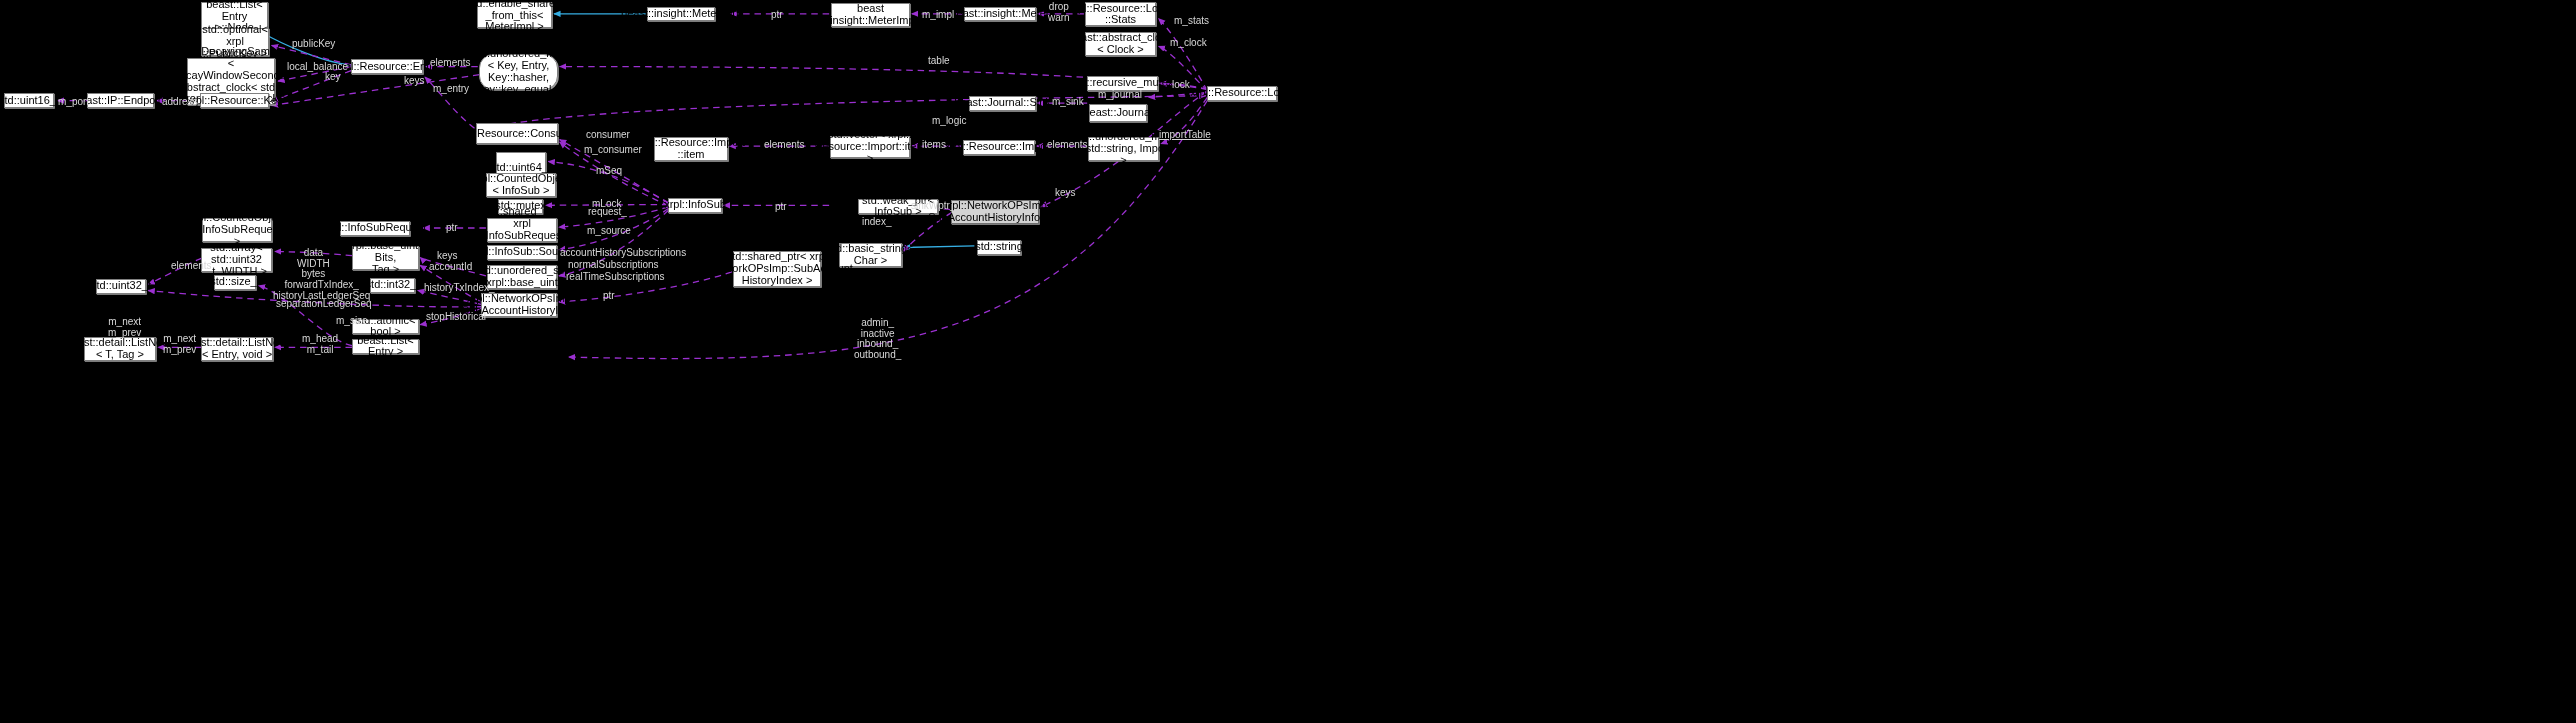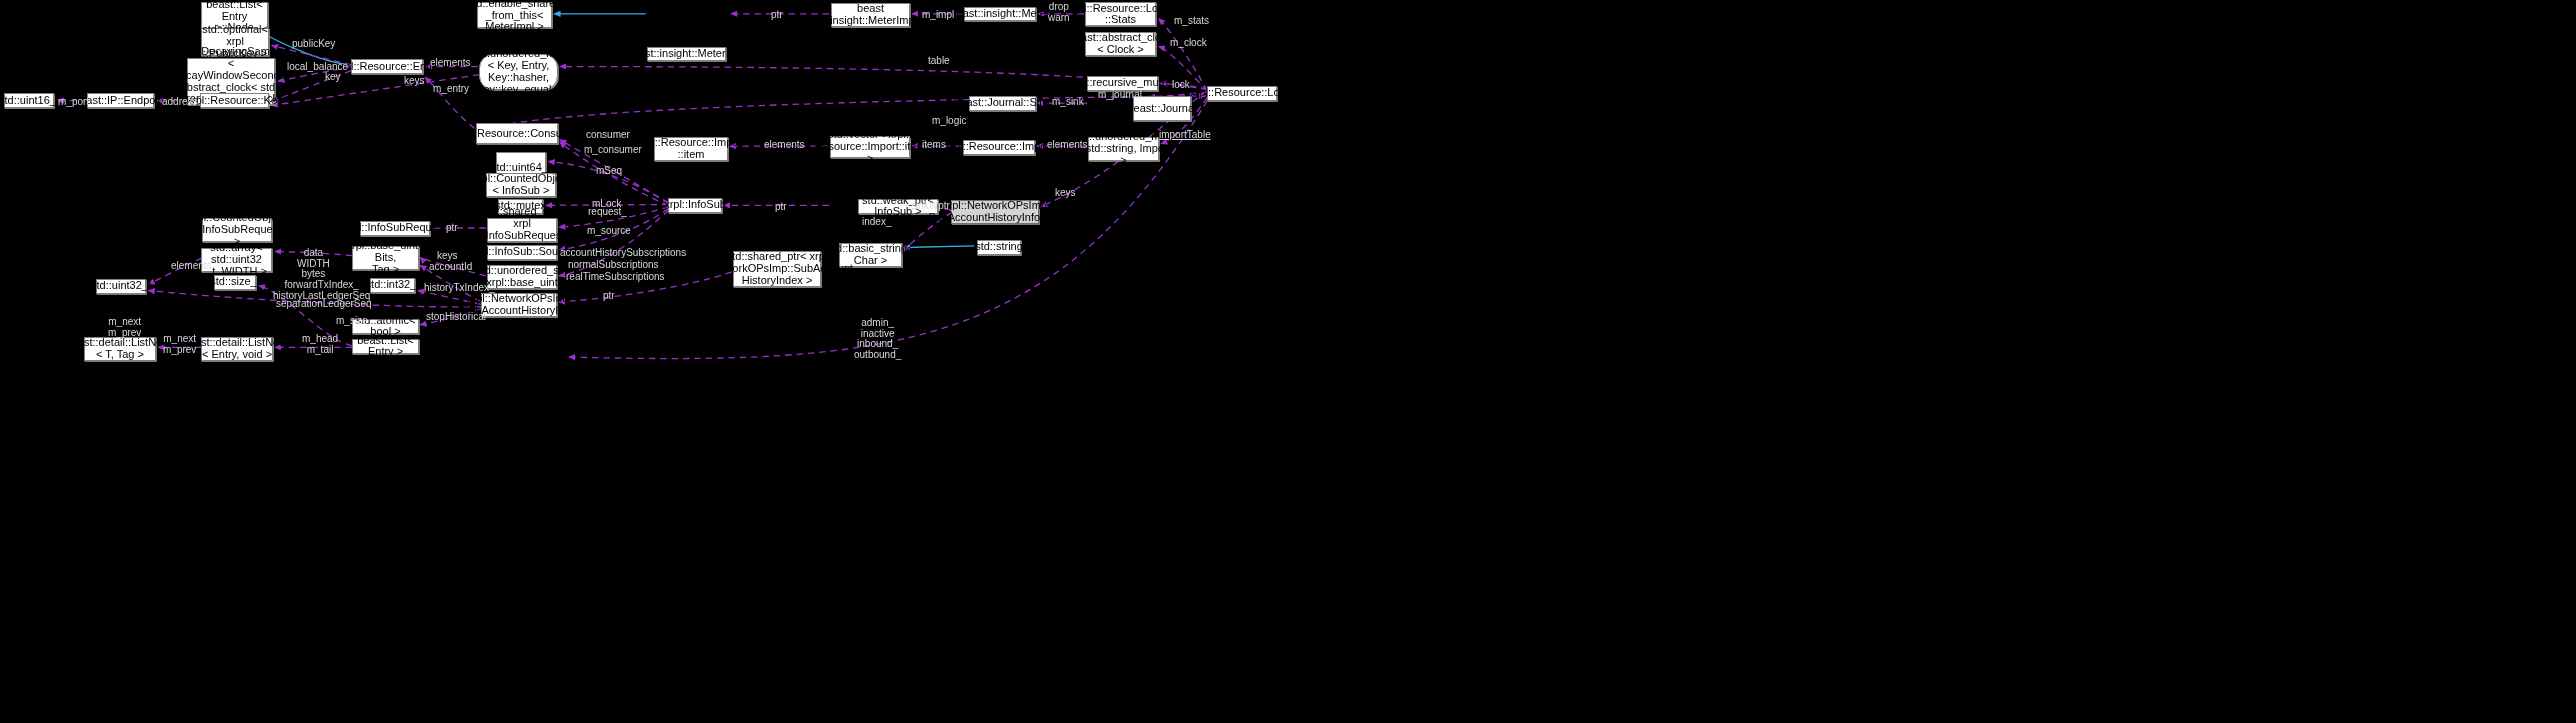--- a/index.html
+++ b/index.html
@@ -94,31 +94,31 @@
 chrono::steady_clock &gt; &gt;</div>
     <div class="node" style="left: 4px; top: 93px; width: 50px; height: 15.4px;">std::uint16_t</div>
     <div class="node" style="left: 87px; top: 93px; width: 67px; height: 15.4px;">beast::IP::Endpoint</div>
     <div class="node" style="left: 200px; top: 93px; width: 69px; height: 15.4px;">xrpl::Resource::Key</div>
     <div class="node" style="left: 351px; top: 59px; width: 72px; height: 15.4px;">xrpl::Resource::Entry</div>
     <div class="node" style="left: 479px; top: 54px; width: 79px; height: 36px; border-radius: 14px;">std::unordered_map
 &lt; Key, Entry, Key::hasher,
 Key::key_equal &gt;</div>
     <div class="node" style="left: 477px; top: 2.4px; width: 75px; height: 26px;">std::enable_shared
 _from_this&lt; MeterImpl &gt;</div>
-    <div class="node" style="left: 647px; top: 6.5px; width: 79px; height: 14.6px; margin-top: 40px;">beast::insight::MeterImpl</div>
+    <div class="node" style="left: 647px; top: 6.5px; width: 68px; height: 14.6px;">beast::insight::MeterImpl</div>
     <div class="node" style="left: 831px; top: 3.2px; width: 79px; height: 23.5px;">std::shared_ptr&lt; beast
 ::insight::MeterImpl &gt;</div>
     <div class="node" style="left: 964px; top: 6.5px; width: 72px; height: 14.6px;">beast::insight::Meter</div>
     <div class="node" style="left: 1085px; top: 2.4px; width: 71px; height: 24px;">xrpl::Resource::Logic
 ::Stats</div>
     <div class="node" style="left: 1085px; top: 32px; width: 71px; height: 24px;">beast::abstract_clock
 &lt; Clock &gt;</div>
     <div class="node" style="left: 1087px; top: 76px; width: 71px; height: 14.6px;">std::recursive_mutex</div>
     <div class="node" style="left: 969px; top: 96px; width: 67px; height: 14.6px;">beast::Journal::Sink</div>
-    <div class="node" style="left: 1089px; top: 96px; width: 58px; height: 25px; margin-left: 44px;">beast::Journal</div>
+    <div class="node" style="left: 1089px; top: 104px; width: 58px; height: 18px;">beast::Journal</div>
     <div class="node" style="left: 1207px; top: 86px; width: 70px; height: 14.6px;">xrpl::Resource::Logic</div>
     <div class="node" style="left: 476px; top: 123px; width: 82px; height: 21px;">xrpl::Resource::Consumer</div>
     <div class="node" style="left: 654px; top: 137px; width: 74px; height: 24px;">xrpl::Resource::Import
 ::item</div>
     <div class="node" style="left: 830px; top: 136px; width: 80px; height: 22px;">std::vector&lt; xrpl::
 Resource::Import::item &gt;</div>
     <div class="node" style="left: 963px; top: 140px; width: 72px; height: 14.6px;">xrpl::Resource::Import</div>
     <div class="node" style="left: 1088px; top: 137px; width: 71px; height: 23.5px;">std::unordered_map
 &lt; std::string, Import &gt;</div>
     <div class="node" style="left: 496px; top: 152px; width: 50px; height: 32px;">std::uint64_t</div>
@@ -126,21 +126,21 @@
 &lt; InfoSub &gt;</div>
     <div class="node" style="left: 498px; top: 199px; width: 45px; height: 14.6px;">std::mutex</div>
     <div class="node" style="left: 487px; top: 218px; width: 70px; height: 23.5px;">std::shared_ptr&lt; xrpl
 ::InfoSubRequest &gt;</div>
     <div class="node" style="left: 668px; top: 198px; width: 54px; height: 14.6px;">xrpl::InfoSub</div>
     <div class="node" style="left: 830px; top: 199px; width: 80px; height: 14.6px; margin-left: 28px;">std::weak_ptr&lt; InfoSub &gt;</div>
     <div class="node hl" style="left: 951px; top: 200px; width: 88px; height: 23.5px;">xrpl::NetworkOPsImp
 ::SubAccountHistoryInfoWeak</div>
     <div class="node" style="left: 202px; top: 218px; width: 70px; height: 23.5px;">xrpl::CountedObject
 &lt; InfoSubRequest &gt;</div>
-    <div class="node" style="left: 360px; top: 221px; width: 70px; height: 14.6px;">xrpl::InfoSubRequest</div>
+    <div class="node" style="left: 340px; top: 221px; width: 70px; height: 14.6px;">xrpl::InfoSubRequest</div>
     <div class="node" style="left: 487px; top: 245px; width: 70px; height: 14.6px;">xrpl::InfoSub::Source</div>
     <div class="node" style="left: 487px; top: 265px; width: 70px; height: 23.5px;">std::unordered_set
 &lt; xrpl::base_uint &gt;</div>
     <div class="node" style="left: 839px; top: 243px; width: 63px; height: 23.5px;">std::basic_string&lt;
 Char &gt;</div>
     <div class="node" style="left: 977px; top: 240px; width: 44px; height: 14.6px;">std::string</div>
     <div class="node" style="left: 733px; top: 251px; width: 88px; height: 36px;">std::shared_ptr&lt; xrpl
 ::NetworkOPsImp::SubAccount
 HistoryIndex &gt;</div>
     <div class="node" style="left: 201px; top: 248px; width: 71px; height: 23.5px;">std::array&lt; std::uint32

